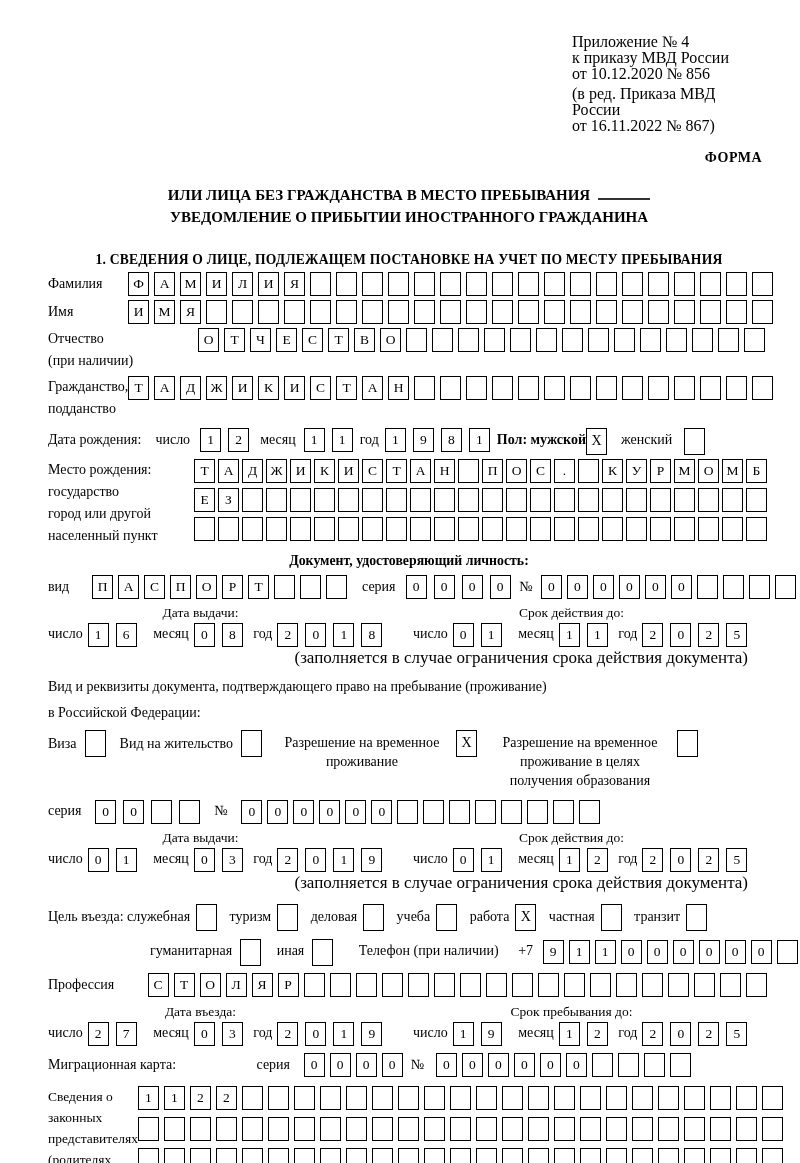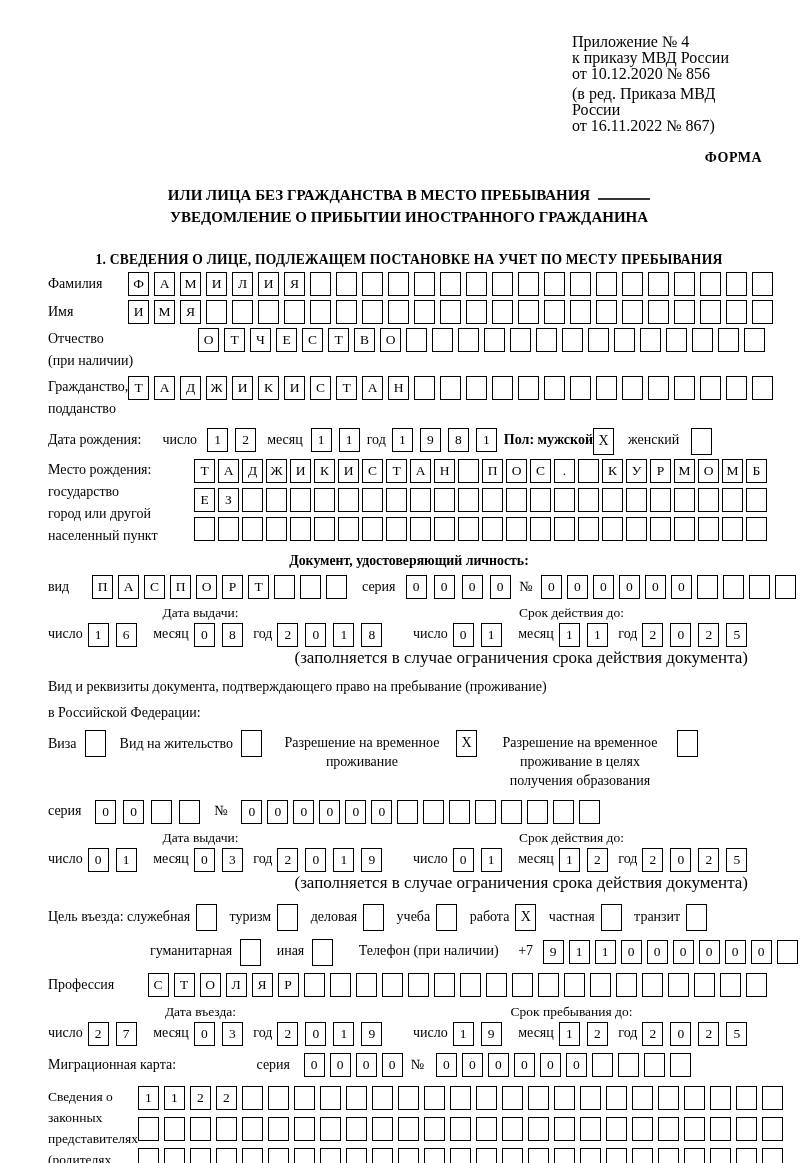--- a/index.html
+++ b/index.html
@@ -116,21 +116,21 @@
 
   <div class="row">
     <div class="lbl-col w80">
       <div>Гражданство,</div>
       <div>подданство</div>
     </div>
     <span class="cells"><span class="box">Т</span><span class="box">А</span><span class="box">Д</span><span class="box">Ж</span><span class="box">И</span><span class="box">К</span><span class="box">И</span><span class="box">С</span><span class="box">Т</span><span class="box">А</span><span class="box">Н</span><span class="box"></span><span class="box"></span><span class="box"></span><span class="box"></span><span class="box"></span><span class="box"></span><span class="box"></span><span class="box"></span><span class="box"></span><span class="box"></span><span class="box"></span><span class="box"></span><span class="box"></span><span class="box"></span></span>
   </div>
 
   <div class="row" style="margin-top:8px;white-space:nowrap;">
-    <span class="lbl" style="margin-right:21px;">Дата рождения:</span>
+    <span class="lbl" style="margin-right:14px;">Дата рождения:</span>
     <span class="lbl" style="margin-right:10px;">число</span>
     <span class="cells date"><span class="box">1</span><span class="box">2</span></span>
     <span class="lbl" style="margin:0 8px 0 4px;">месяц</span>
     <span class="cells date"><span class="box">1</span><span class="box">1</span></span>
     <span class="lbl" style="margin-right:6px;">год</span>
     <span class="cells date"><span class="box">1</span><span class="box">9</span><span class="box">8</span><span class="box">1</span></span>
     <span class="lbl" style="font-weight:bold;">Пол: мужской</span>
     <span class="cbox">X</span>
     <span class="lbl" style="margin:0 12px 0 14px;">женский</span>
     <span class="cbox"></span>

